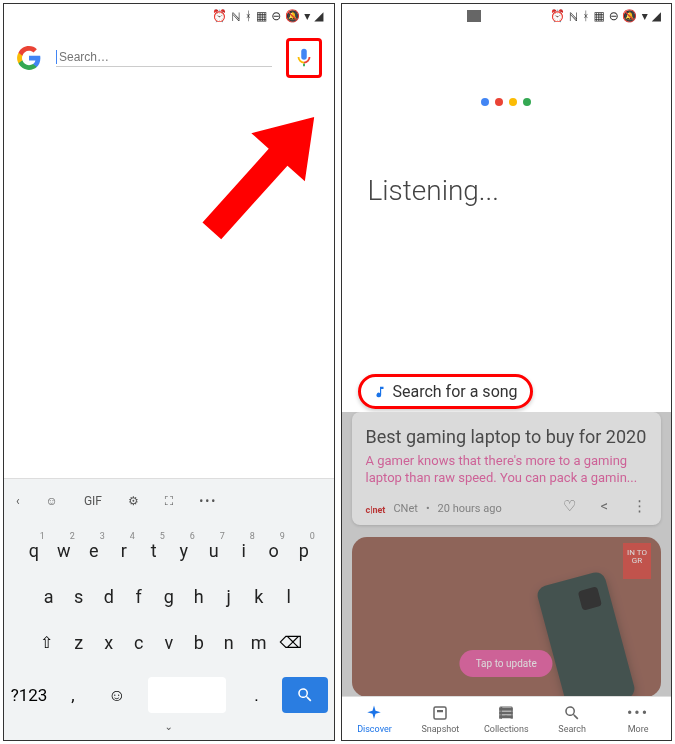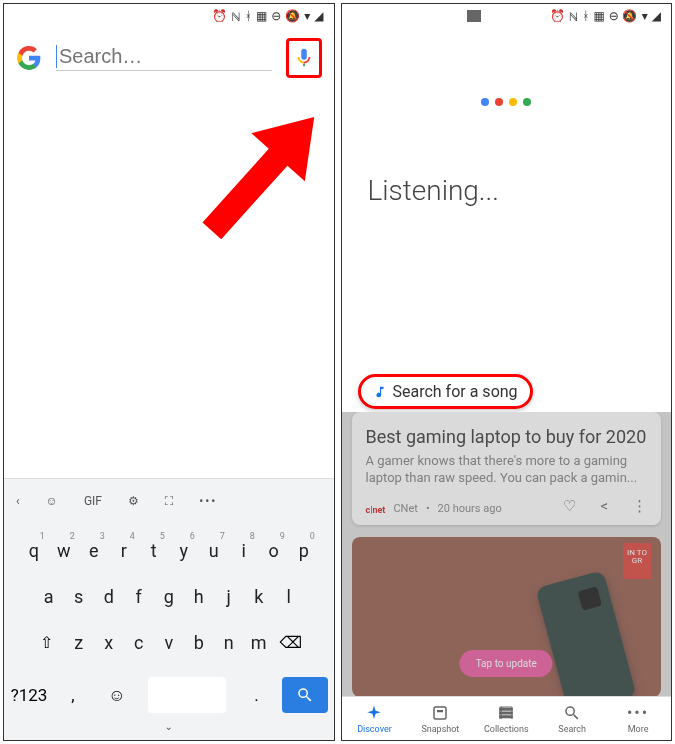--- a/index.html
+++ b/index.html
@@ -6,21 +6,21 @@
   body { font-family: Roboto, Arial, sans-serif; background: #fff; }
   .container { display: flex; width: 675px; height: 744px; gap: 6px; padding: 3px; }
   .phone { flex: 1; border: 1px solid #333; background: #fff; position: relative; overflow: hidden; }
   .status-bar { height: 24px; display: flex; justify-content: flex-end; align-items: center; padding: 0 10px; gap: 4px; font-size: 12px; color: #333; }
   .status-bar span { display: inline-block; }
   .pic-icon { width:14px; height:12px; background:#666; position:relative; margin-right:auto; margin-left:115px;}
   
   .search-row { display: flex; align-items: center; padding: 10px 12px; gap: 14px; }
   .g-logo { width: 26px; height: 26px; }
   .search-input-wrap { flex: 1; border-bottom: 1px solid #ccc; padding-bottom: 2px; display: flex; align-items: center; }
-  .search-input { border: none; outline: none; font-size: 20px; color: #a21caf; width: 100%; background: transparent; border-left:1px solid #4285f4; padding-left:2px;}
+  .search-input { border: none; outline: none; font-size: 12px; color: #a21caf; width: 100%; background: transparent; border-left:1px solid #4285f4; padding-left:2px;}
   .mic-box { border: 3px solid #f00; border-radius: 4px; padding: 4px; }
   .mic-box svg { display: block; }
   .arrow-left { position: absolute; left: 160px; top: 90px; }
   .arrow-left svg { transform: rotate(42deg); }
   
   .keyboard { position: absolute; bottom: 0; left: 0; right: 0; background: #f1f3f4; border-top: 1px solid #ddd; }
   .kb-tool { display: flex; align-items: center; justify-content: flex-start; height: 44px; padding: 0 12px; gap: 26px; font-size: 12px; color: #555; }
   .kb-tool .dots { letter-spacing: 2px; }
   .kb-rows { padding: 6px 4px 6px; }
   .kb-row { display: flex; justify-content: center; margin-bottom: 4px; }
@@ -33,25 +33,25 @@
   .shift, .bksp { width:34px; height:42px; display:flex; align-items:center; justify-content:center; }
   .kb-caret { text-align:center; padding:4px 0 8px; font-size:10px; color:#555;}
   
   .dots4 { display:flex; gap:6px; justify-content:center; margin-top:70px; }
   .dots4 span { width:8px; height:8px; border-radius:50%; }
   .listening { font-size:28px; color:#444; padding: 0 26px; margin-top:68px; font-weight:300;}
   .song-chip { position:absolute; left:16px; top:370px; border:3px solid #f00; border-radius:18px; background:#fff; padding:5px 12px; display:flex; align-items:center; gap:6px; font-size:16px; color:#333; box-shadow:0 2px 4px rgba(0,0,0,0.2);}
   .feed { position:absolute; top:408px; left:0; right:0; bottom:44px; background:#ddd; overflow:hidden;}
   .card { background:#fff; margin:0 10px 12px; border-radius:8px; padding:14px 14px 10px; box-shadow:0 1px 3px rgba(0,0,0,0.2); }
   .card h3 { font-size:18px; font-weight:400; color:#222; margin-bottom:6px;}
-  .card p { font-size:13px; color:#737373; line-height:1.3; margin-bottom:10px;}
+  .card p { font-size:13px; color:#ec4899; line-height:1.3; margin-bottom:10px;}
   .card-meta { display:flex; align-items:flex-end; gap:8px; font-size:11px; color:#777; }
   .card-meta .src { color:#c00; font-weight:bold; font-size:9px; height:10px; display:flex; align-items:center;}
   .card-meta .actions { margin-left:auto; display:flex; gap:24px; font-size:15px; color:#555;}
-  .card2 { background:#8a4a3a; margin:0 10px; border-radius:8px; height:160px; position:relative; overflow:hidden;}
+  .card2 { background:#8a4a3a; margin:0 10px; border-radius:15px; height:160px; position:relative; overflow:hidden;}
   .devicesh { position:absolute; right:40px; top:40px; width:70px; height:130px; background:#1a2f2a; border-radius:10px; transform:rotate(-15deg); box-shadow:0 4px 10px rgba(0,0,0,0.4);}
   .devicesh::after{content:""; position:absolute; top:14px; right:10px; width:20px; height:20px; background:#000; border-radius:4px;}
   .tap-pill { position:absolute; left:50%; bottom:20px; transform:translateX(-50%); background:#ec4899; color:#fff; font-size:10px; padding:8px 16px; border-radius:20px;}
   .badge-red { position:absolute; top:6px; right:10px; width:28px; height:36px; background:#d93025; color:#fff; font-size:8px; text-align:center; padding-top:6px; line-height:1;}
   .bottom-nav { position:absolute; bottom:0; left:0; right:0; height:44px; background:#fff; border-top:1px solid #ddd; display:flex;}
   .nav-item { flex:1; display:flex; flex-direction:column; align-items:center; justify-content:center; font-size:9px; color:#666; gap:2px;}
   .nav-item.active { color:#1a73e8; }
   .nav-item svg { width:18px; height:18px; }
   .overlay-dim { position:absolute; top:408px; left:0; right:0; bottom:44px; background:rgba(150,150,150,0.35); pointer-events:none;}
 </style>

